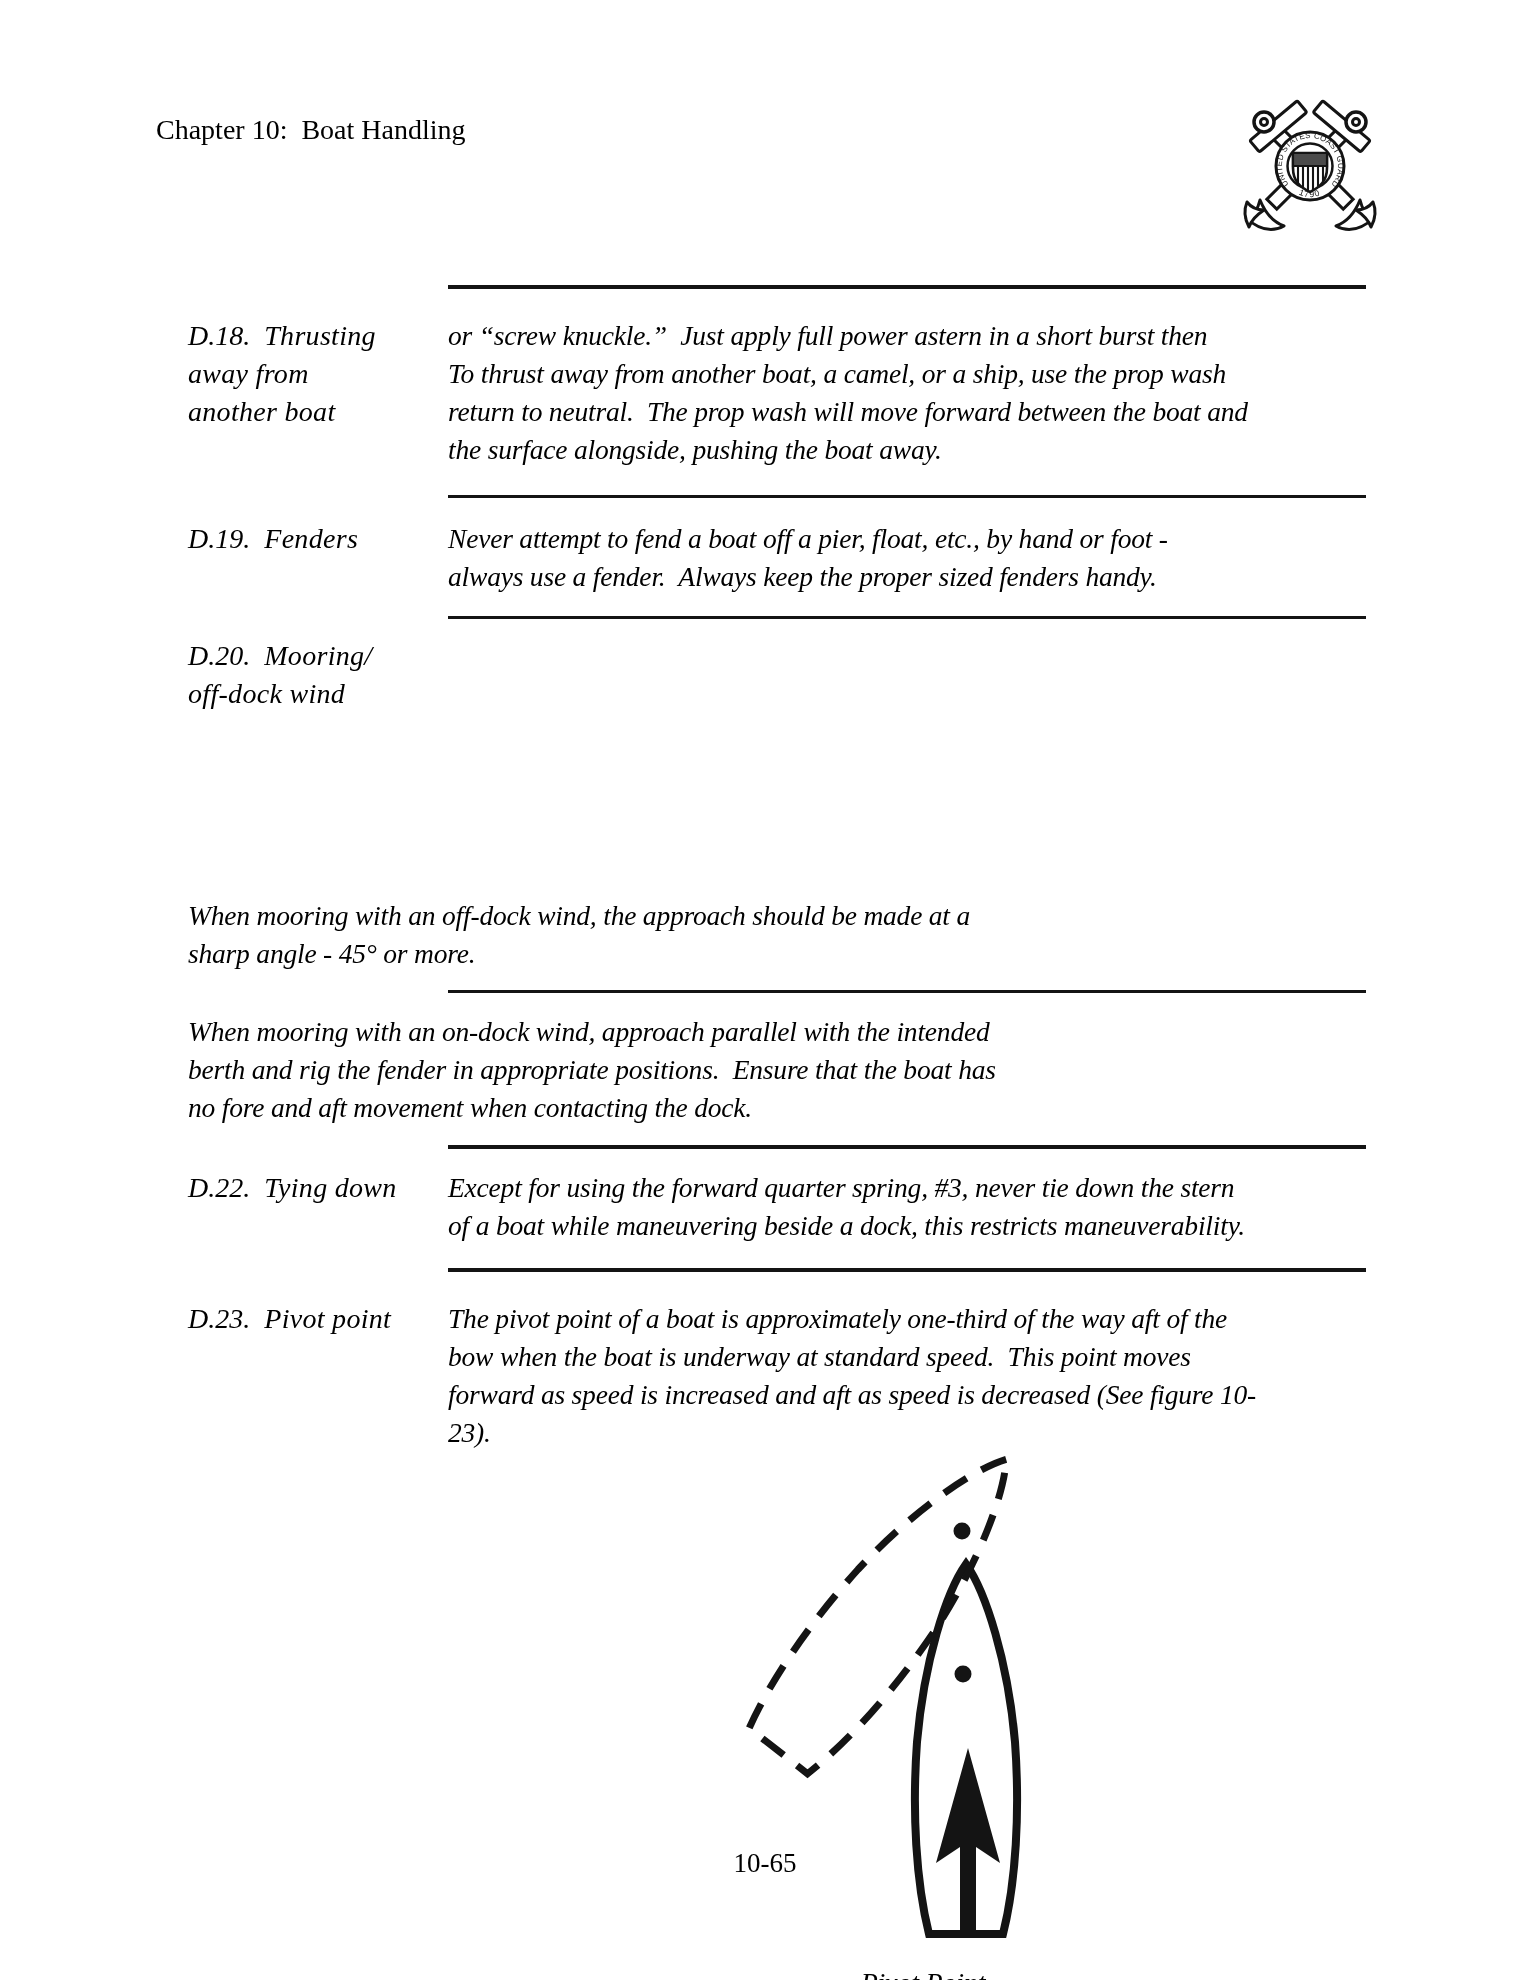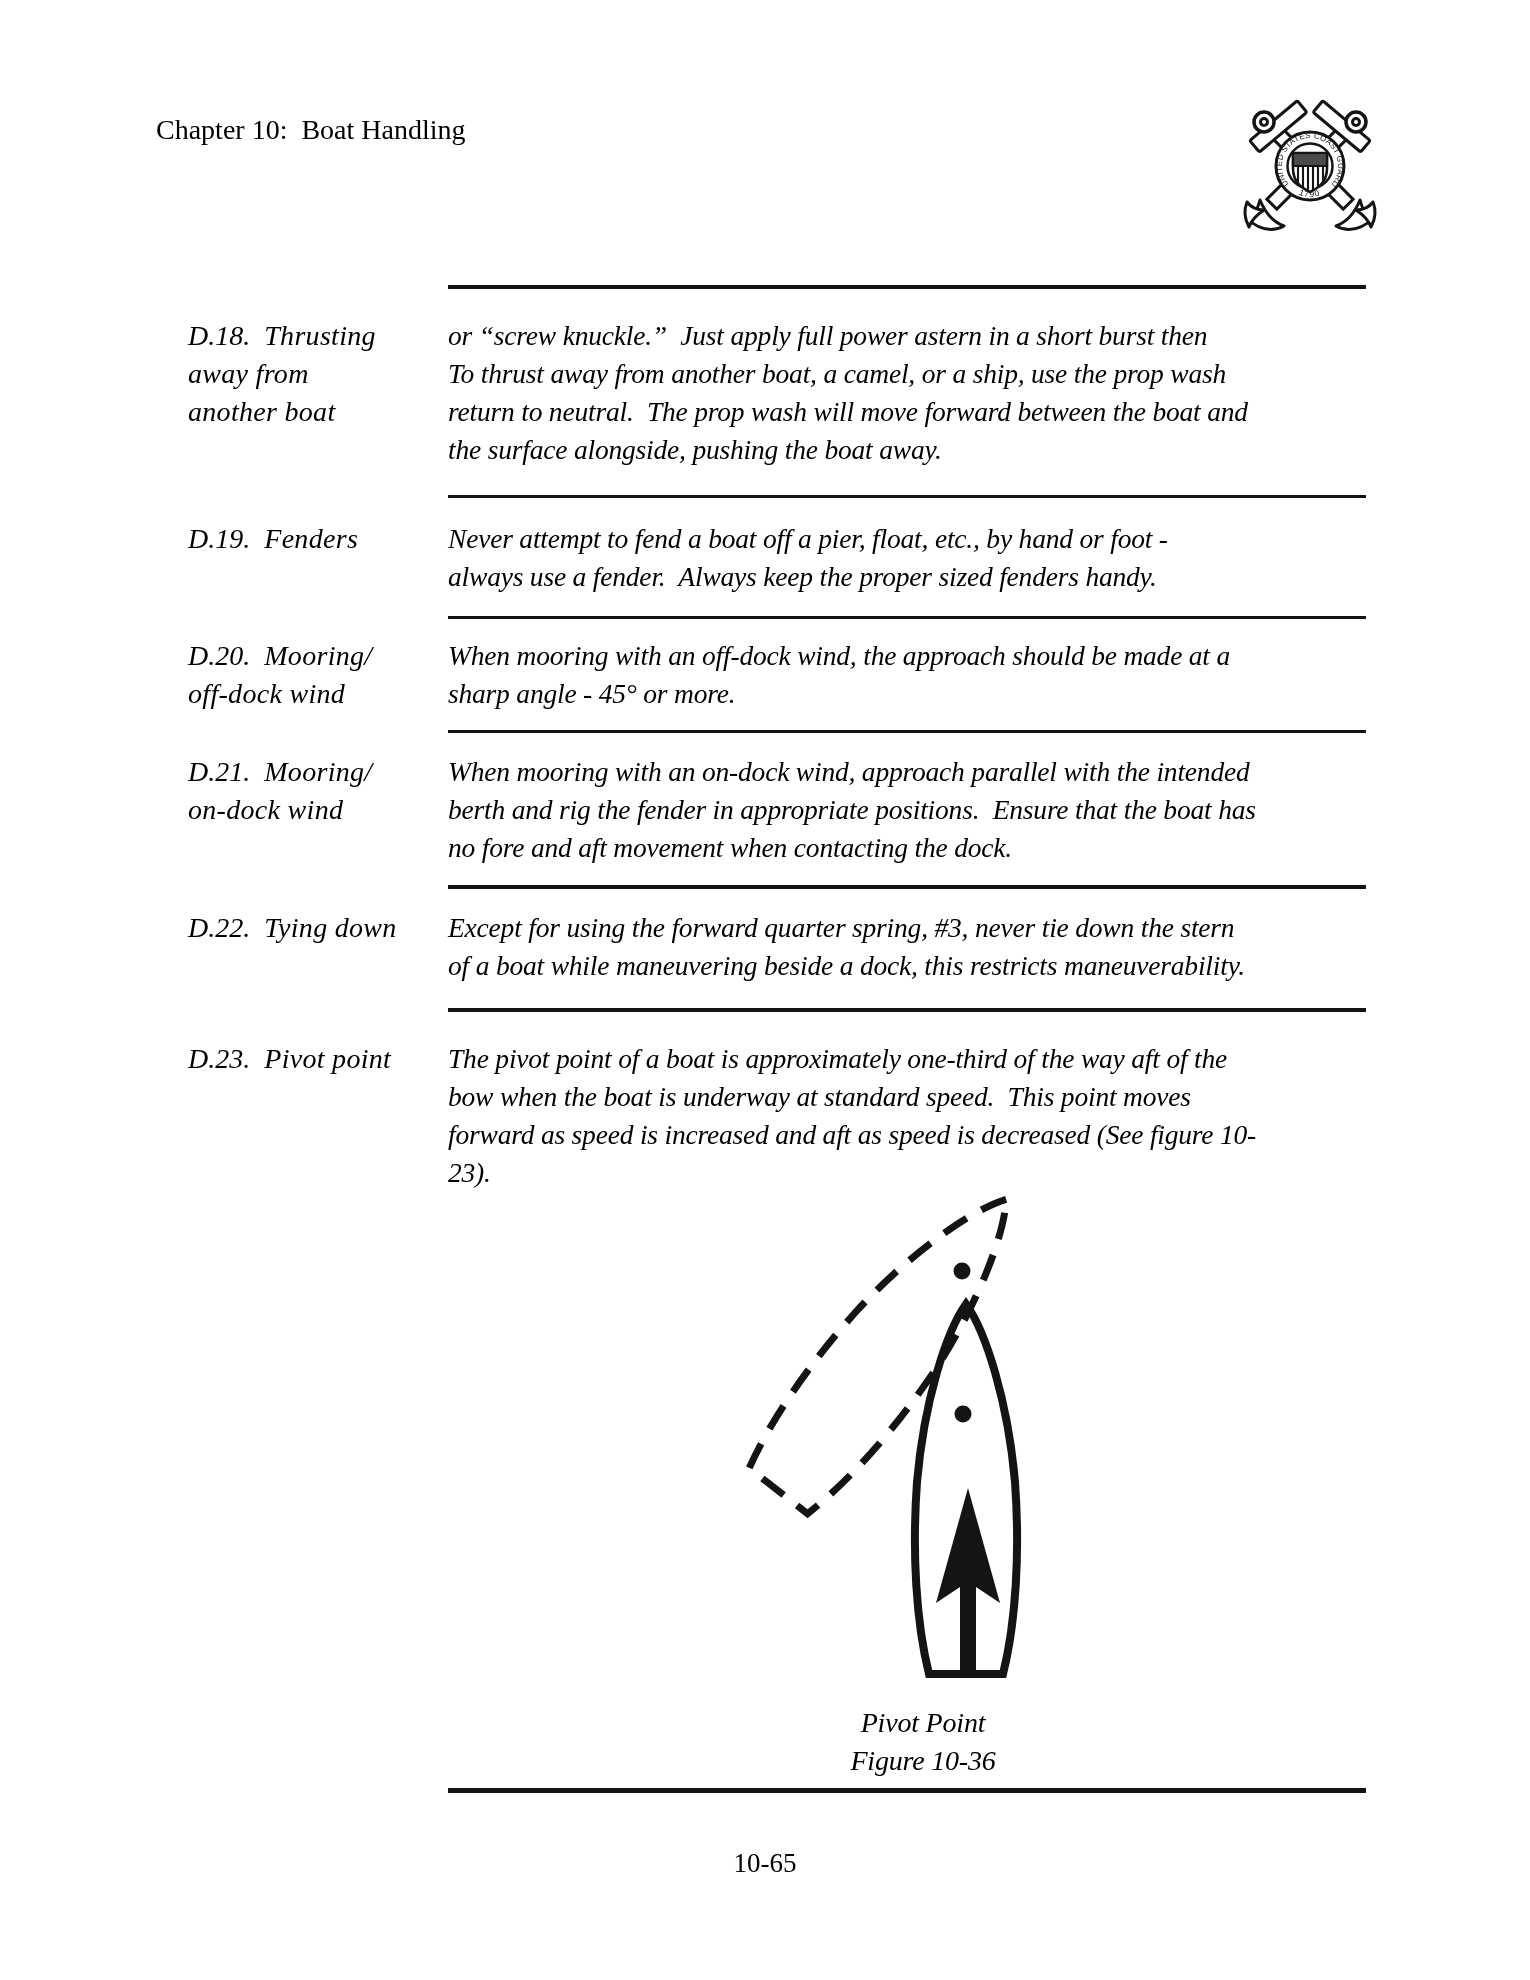--- a/index.html
+++ b/index.html
@@ -20,21 +20,21 @@
   .sec-label{
     width:260px;flex:0 0 260px;font-size:28px;line-height:38px;
   }
   .sec-label .lid{margin-right:14px;}
   .sec-label .ltx{white-space:pre-wrap;letter-spacing:.3px;}
   .sec-body{width:950px;font-size:27.5px;line-height:38px;letter-spacing:-0.2px;}
   .bline{white-space:pre;}
   
   .sec.s1{padding:28px 0 26px;}
   .sec.s2{padding:22px 0 20px;}
-  .sec.s3{padding:18px 0 17px;}
+  .sec.s3{padding:18px 0 17px;flex-direction:column;}
   .sec.s4{padding:20px 0 18px;}
   .sec.s5{padding:20px 0 23px;}
   .sec.s6{padding:28px 0 8px;}
   .figure{margin-top:-10px;}
   .figure svg{display:block;margin:0 auto;transform:translateX(-22px);}
   .fig-caption{margin-top:22px;text-align:center;font-size:28px;line-height:38px;}
   .pageno{
     position:absolute;left:0;top:1848px;width:1530px;text-align:center;
     font-size:27px;
   }
@@ -126,22 +126,20 @@
 off-dock wind</span></div>
       <div class="sec-body">
         <div class="bline">When mooring with an off-dock wind, the approach should be made at a</div>
         <div class="bline">sharp angle - 45° or more.</div>
       </div>
     </div>
 
     <div class="rule"></div>
 
     <div class="sec s4">
-      <div class="sec-label"><span class="lid">D.21.</span><span class="ltx">Mooring/
-on-dock wind</span></div>
       <div class="sec-body">
         <div class="bline">When mooring with an on-dock wind, approach parallel with the intended</div>
         <div class="bline">berth and rig the fender in appropriate positions.  Ensure that the boat has</div>
         <div class="bline">no fore and aft movement when contacting the dock.</div>
       </div>
     </div>
 
     <div class="rule t4"></div>
 
     <div class="sec s5">

